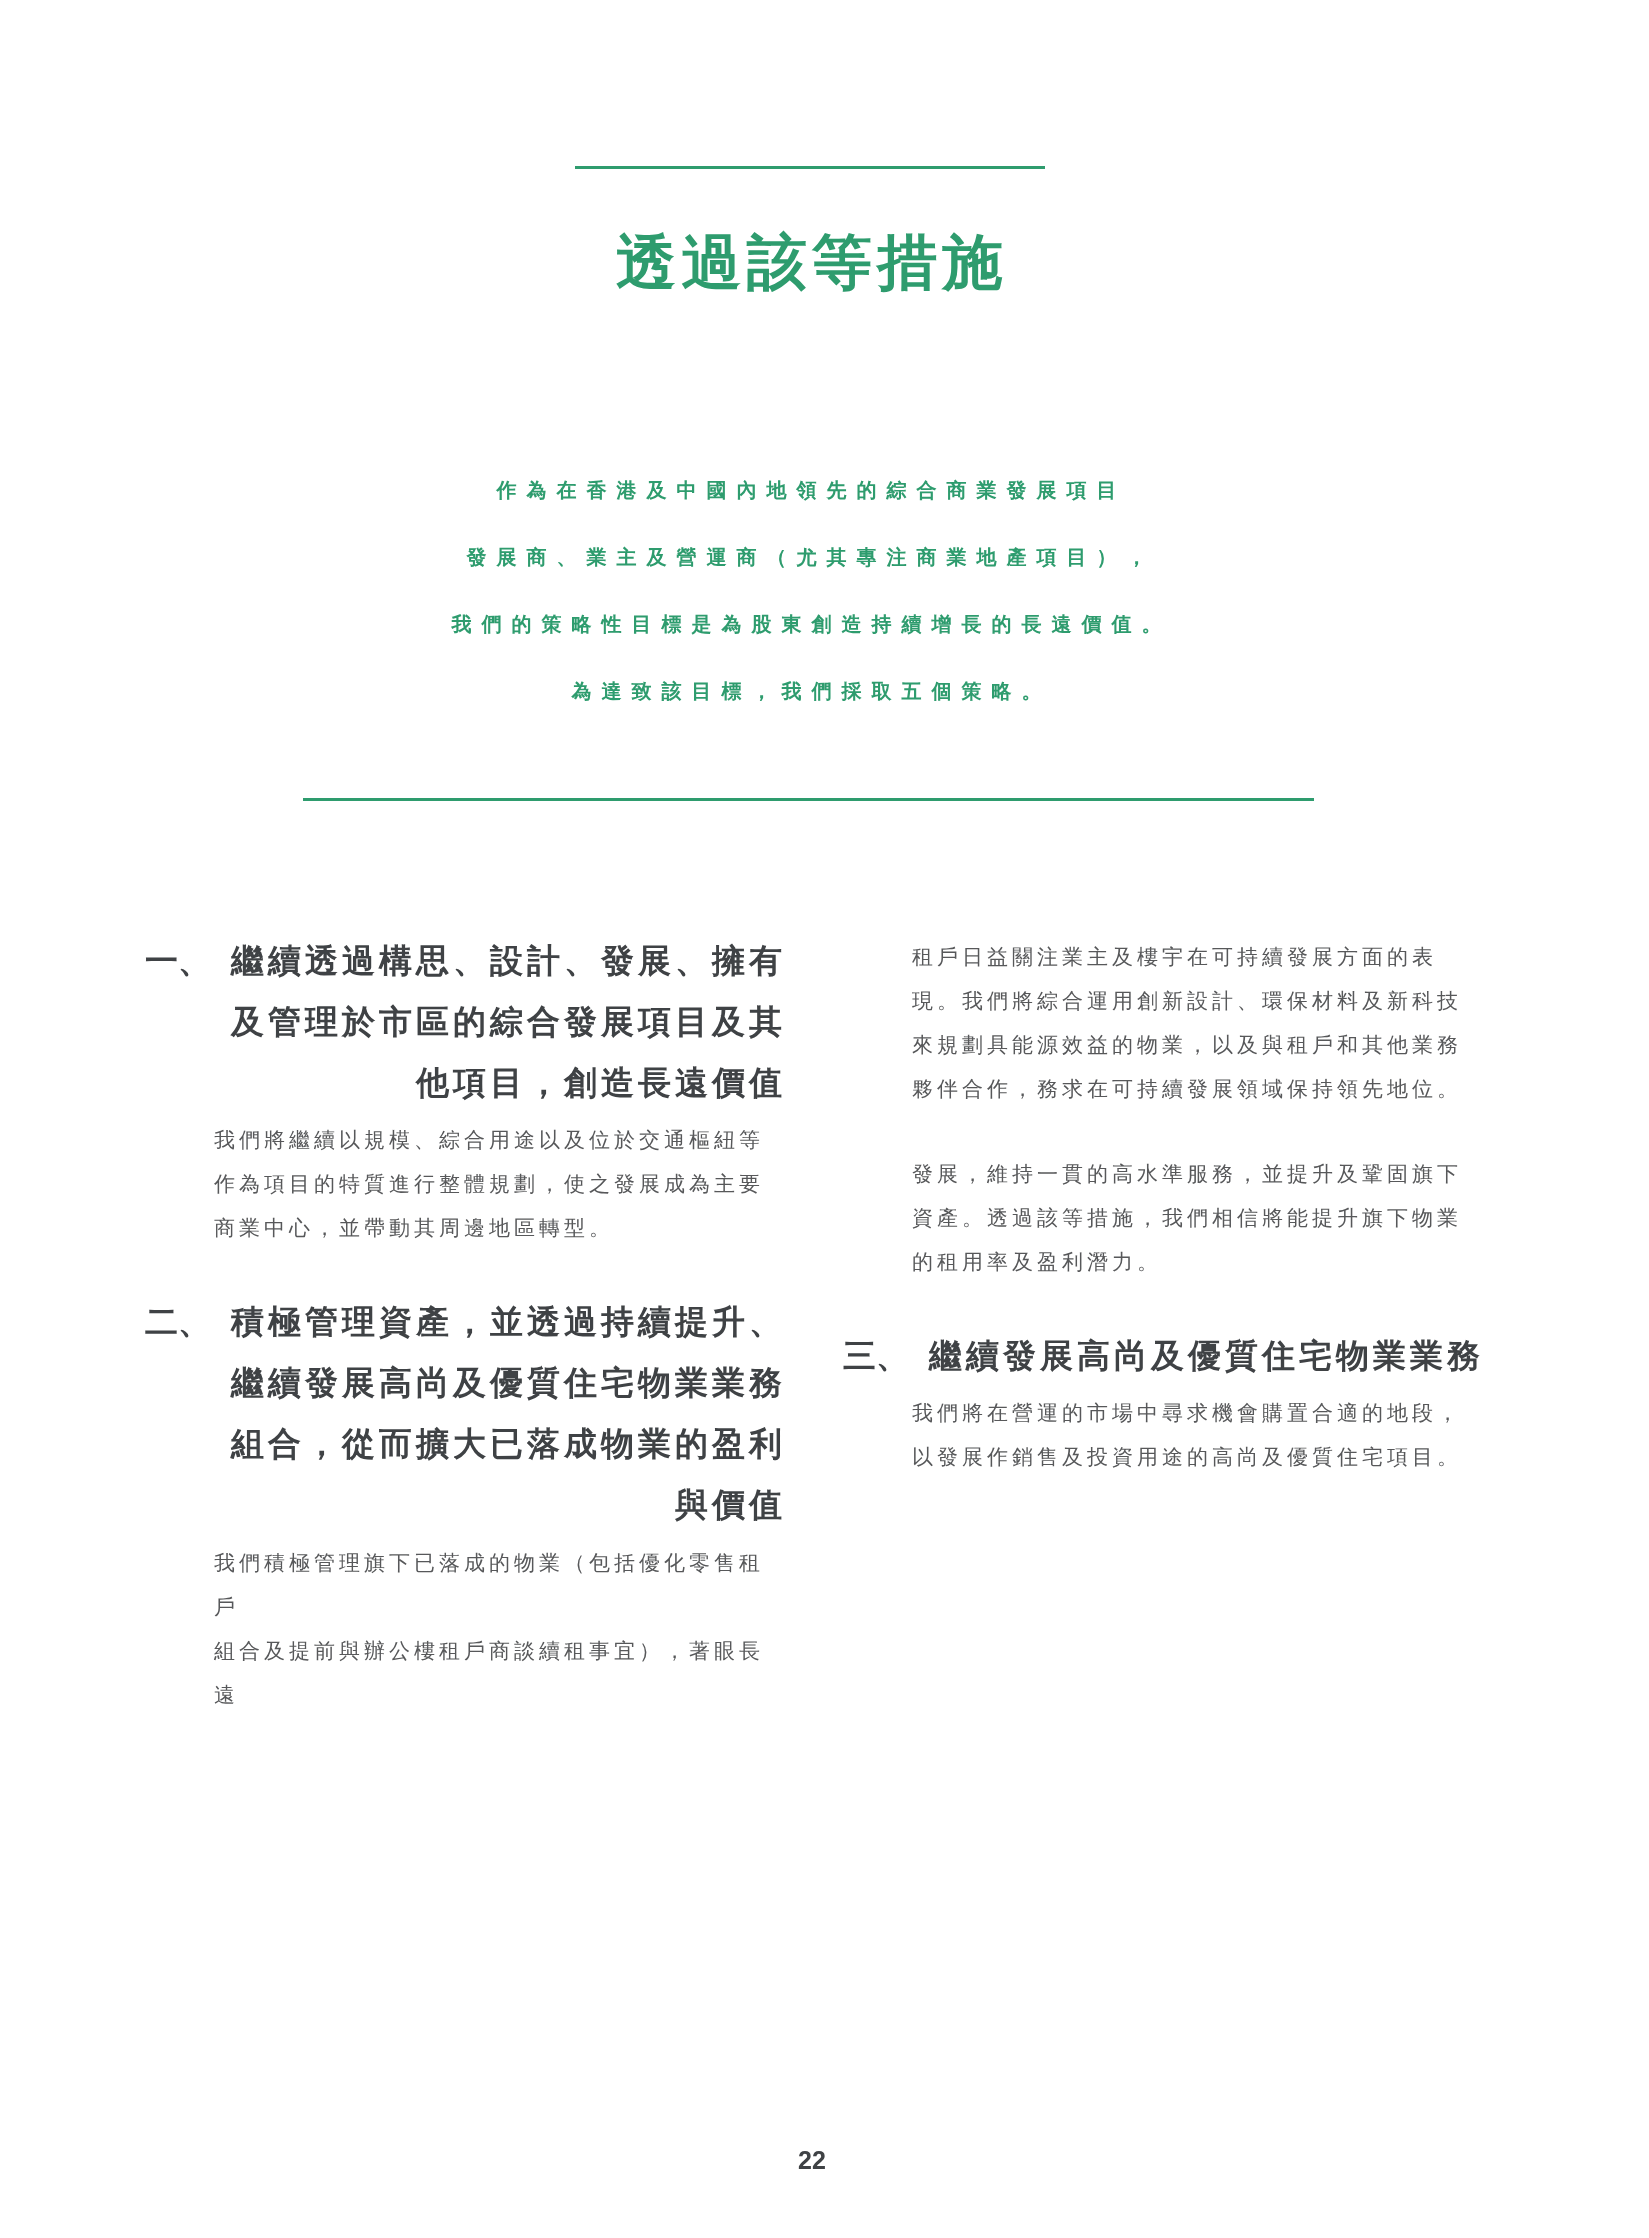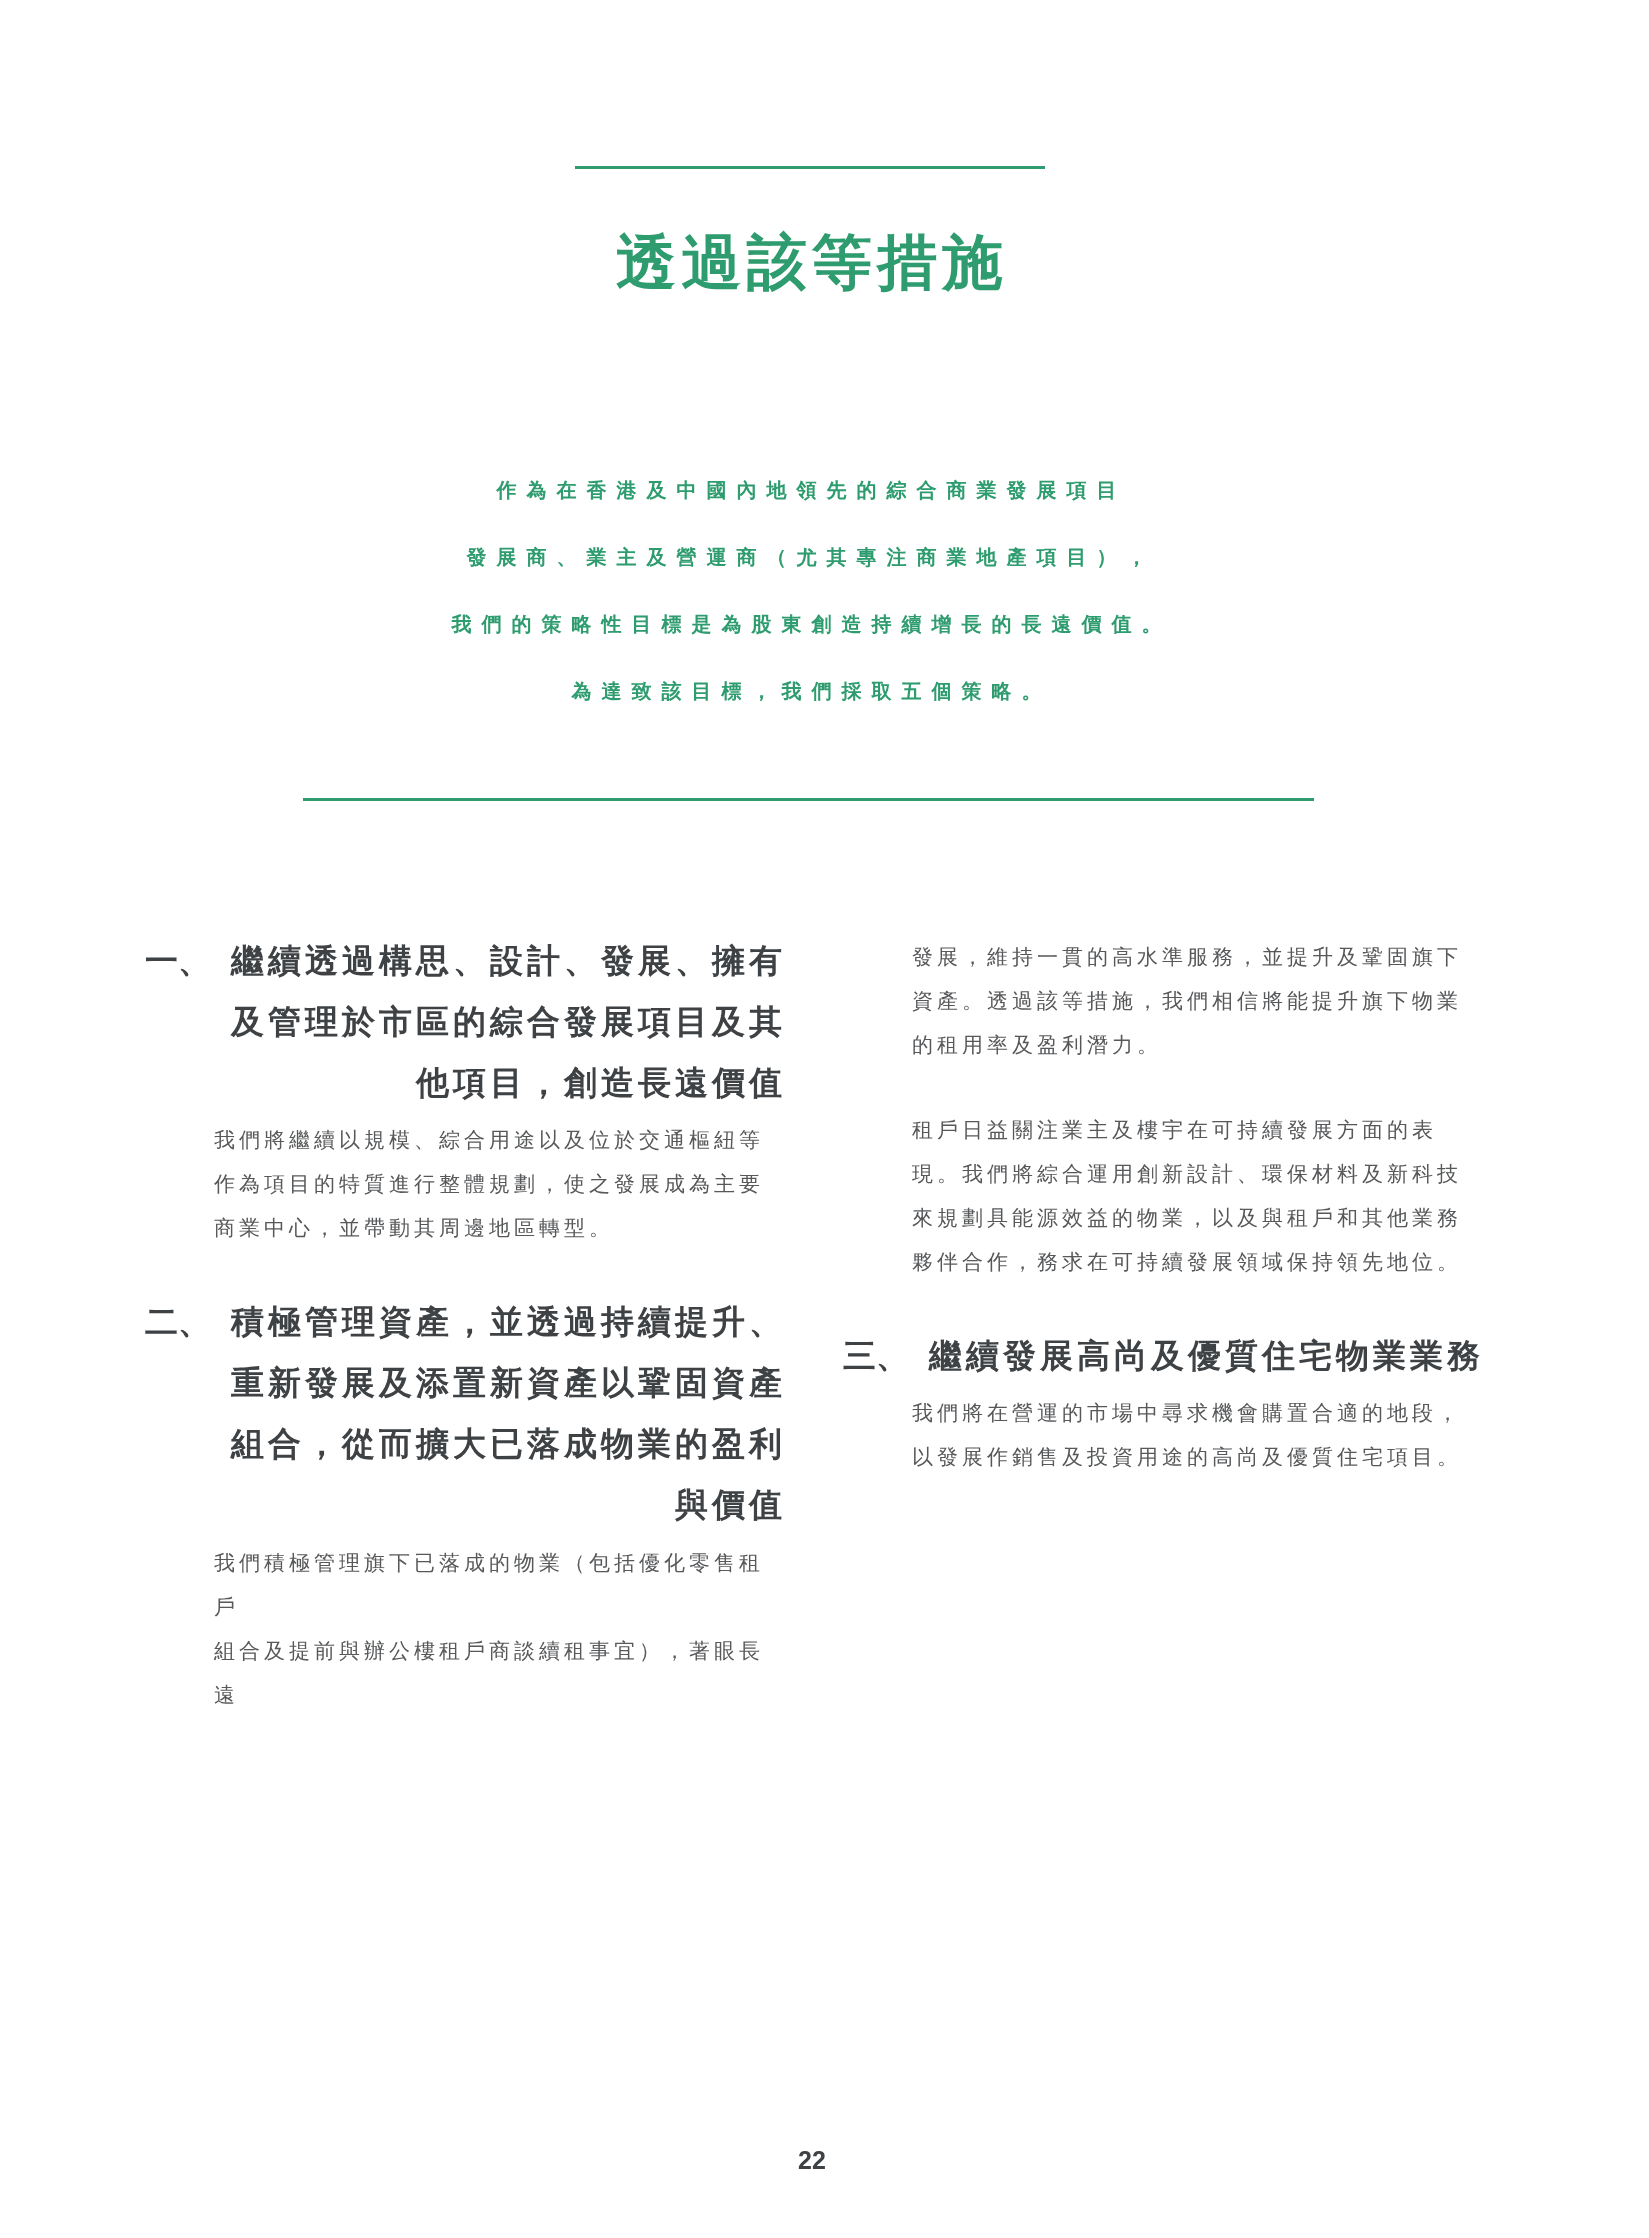--- a/index.html
+++ b/index.html
@@ -105,40 +105,40 @@
 他項目，創造長遠價值</span>
       </div>
 
       <div class="para">我們將繼續以規模、綜合用途以及位於交通樞紐等
 作為項目的特質進行整體規劃，使之發展成為主要
 商業中心，並帶動其周邊地區轉型。</div>
 
       <div class="sec-heading">
         <span class="sec-num">二、</span>
         <span class="sec-text">積極管理資產，並透過持續提升、
-重新發展及添置新資產以鞏固資產
+繼續發展高尚及優質住宅物業業務
 組合，從而擴大已落成物業的盈利
 與價值</span>
       </div>
 
       <div class="para">我們積極管理旗下已落成的物業（包括優化零售租戶
 組合及提前與辦公樓租戶商談續租事宜），著眼長遠</div>
 
     </div>
 
     <div class="col col-right">
 
-      <div class="para">發展，維持一貫的高水準服務，並提升及鞏固旗下
-資產。透過該等措施，我們相信將能提升旗下物業
-的租用率及盈利潛力。</div>
-
       <div class="para">租戶日益關注業主及樓宇在可持續發展方面的表
 現。我們將綜合運用創新設計、環保材料及新科技
 來規劃具能源效益的物業，以及與租戶和其他業務
 夥伴合作，務求在可持續發展領域保持領先地位。</div>
+
+      <div class="para">發展，維持一貫的高水準服務，並提升及鞏固旗下
+資產。透過該等措施，我們相信將能提升旗下物業
+的租用率及盈利潛力。</div>
 
       <div class="sec-heading">
         <span class="sec-num">三、</span>
         <span class="sec-text">繼續發展高尚及優質住宅物業業務</span>
       </div>
 
       <div class="para">我們將在營運的市場中尋求機會購置合適的地段，
 以發展作銷售及投資用途的高尚及優質住宅項目。</div>
 
     </div>

